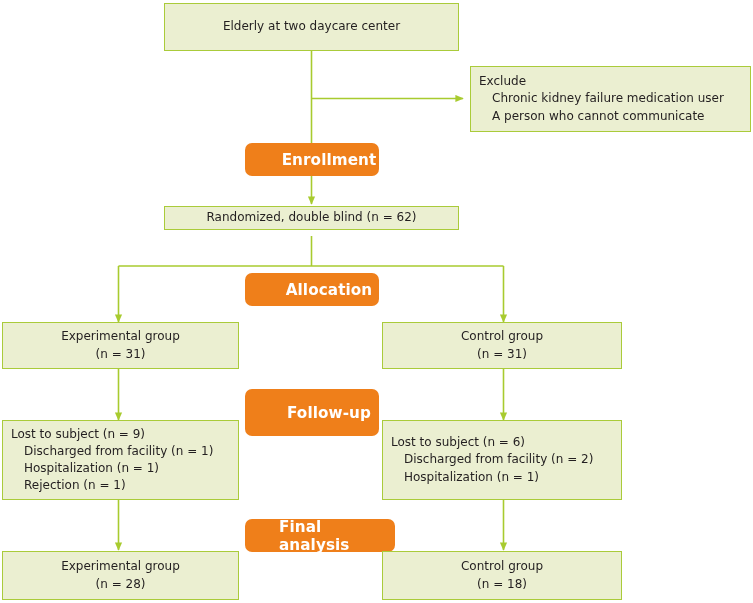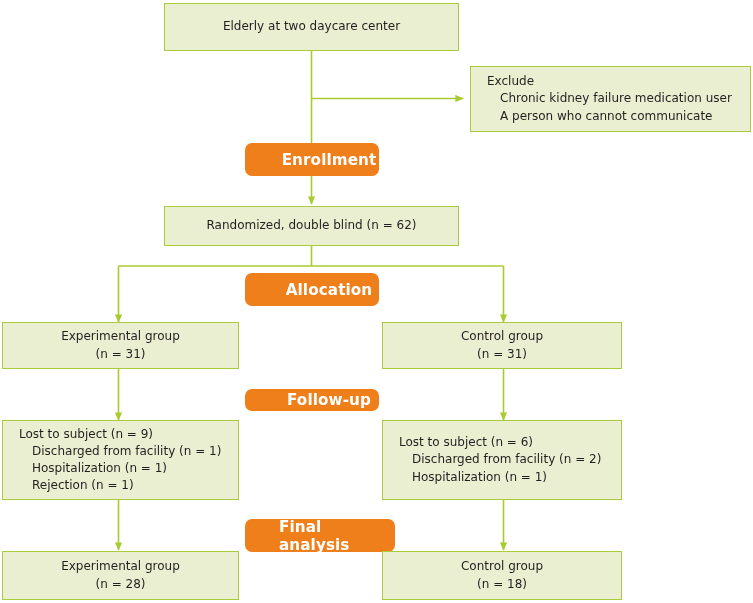--- a/index.html
+++ b/index.html
@@ -37,21 +37,21 @@
     flex-direction: column;
     justify-content: center;
   }
   .node.center {
     align-items: center;
     text-align: center;
   }
   .node.left {
     align-items: flex-start;
     text-align: left;
-    padding-left: 16px;
+    padding-left: 8px;
   }
   .node .line {
     white-space: nowrap;
   }
   .node .line.indent {
     padding-left: 13px;
   }
   .stage {
     position: absolute;
     box-sizing: border-box;
@@ -104,39 +104,39 @@
   <div class="node left" style="left:470px; top:66px; width:281px; height:66px;">
     <div class="line">Exclude</div>
     <div class="line indent">Chronic kidney failure medication user</div>
     <div class="line indent">A person who cannot communicate</div>
   </div>
 
   <div class="stage" style="left:245px; top:143px; width:134px; height:33px;">
     <span>Enrollment</span>
   </div>
 
-  <div class="node center" style="left:164px; top:206px; width:295px; height:40px;">
+  <div class="node center" style="left:164px; top:206px; width:295px; height:24px;">
     <div class="line">Randomized, double blind (n = 62)</div>
   </div>
 
   <div class="stage" style="left:245px; top:273px; width:134px; height:33px;">
     <span>Allocation</span>
   </div>
 
   <div class="node center" style="left:2px; top:322px; width:237px; height:47px;">
     <div class="line">Experimental group</div>
     <div class="line">(n = 31)</div>
   </div>
 
   <div class="node center" style="left:382px; top:322px; width:240px; height:47px;">
     <div class="line">Control group</div>
     <div class="line">(n = 31)</div>
   </div>
 
-  <div class="stage" style="left:245px; top:389px; width:134px; height:22px;">
+  <div class="stage" style="left:245px; top:389px; width:134px; height:47px;">
     <span>Follow-up</span>
   </div>
 
   <div class="node left" style="left:2px; top:420px; width:237px; height:80px;">
     <div class="line">Lost to subject (n = 9)</div>
     <div class="line indent">Discharged from facility (n = 1)</div>
     <div class="line indent">Hospitalization (n = 1)</div>
     <div class="line indent">Rejection (n = 1)</div>
   </div>
 

